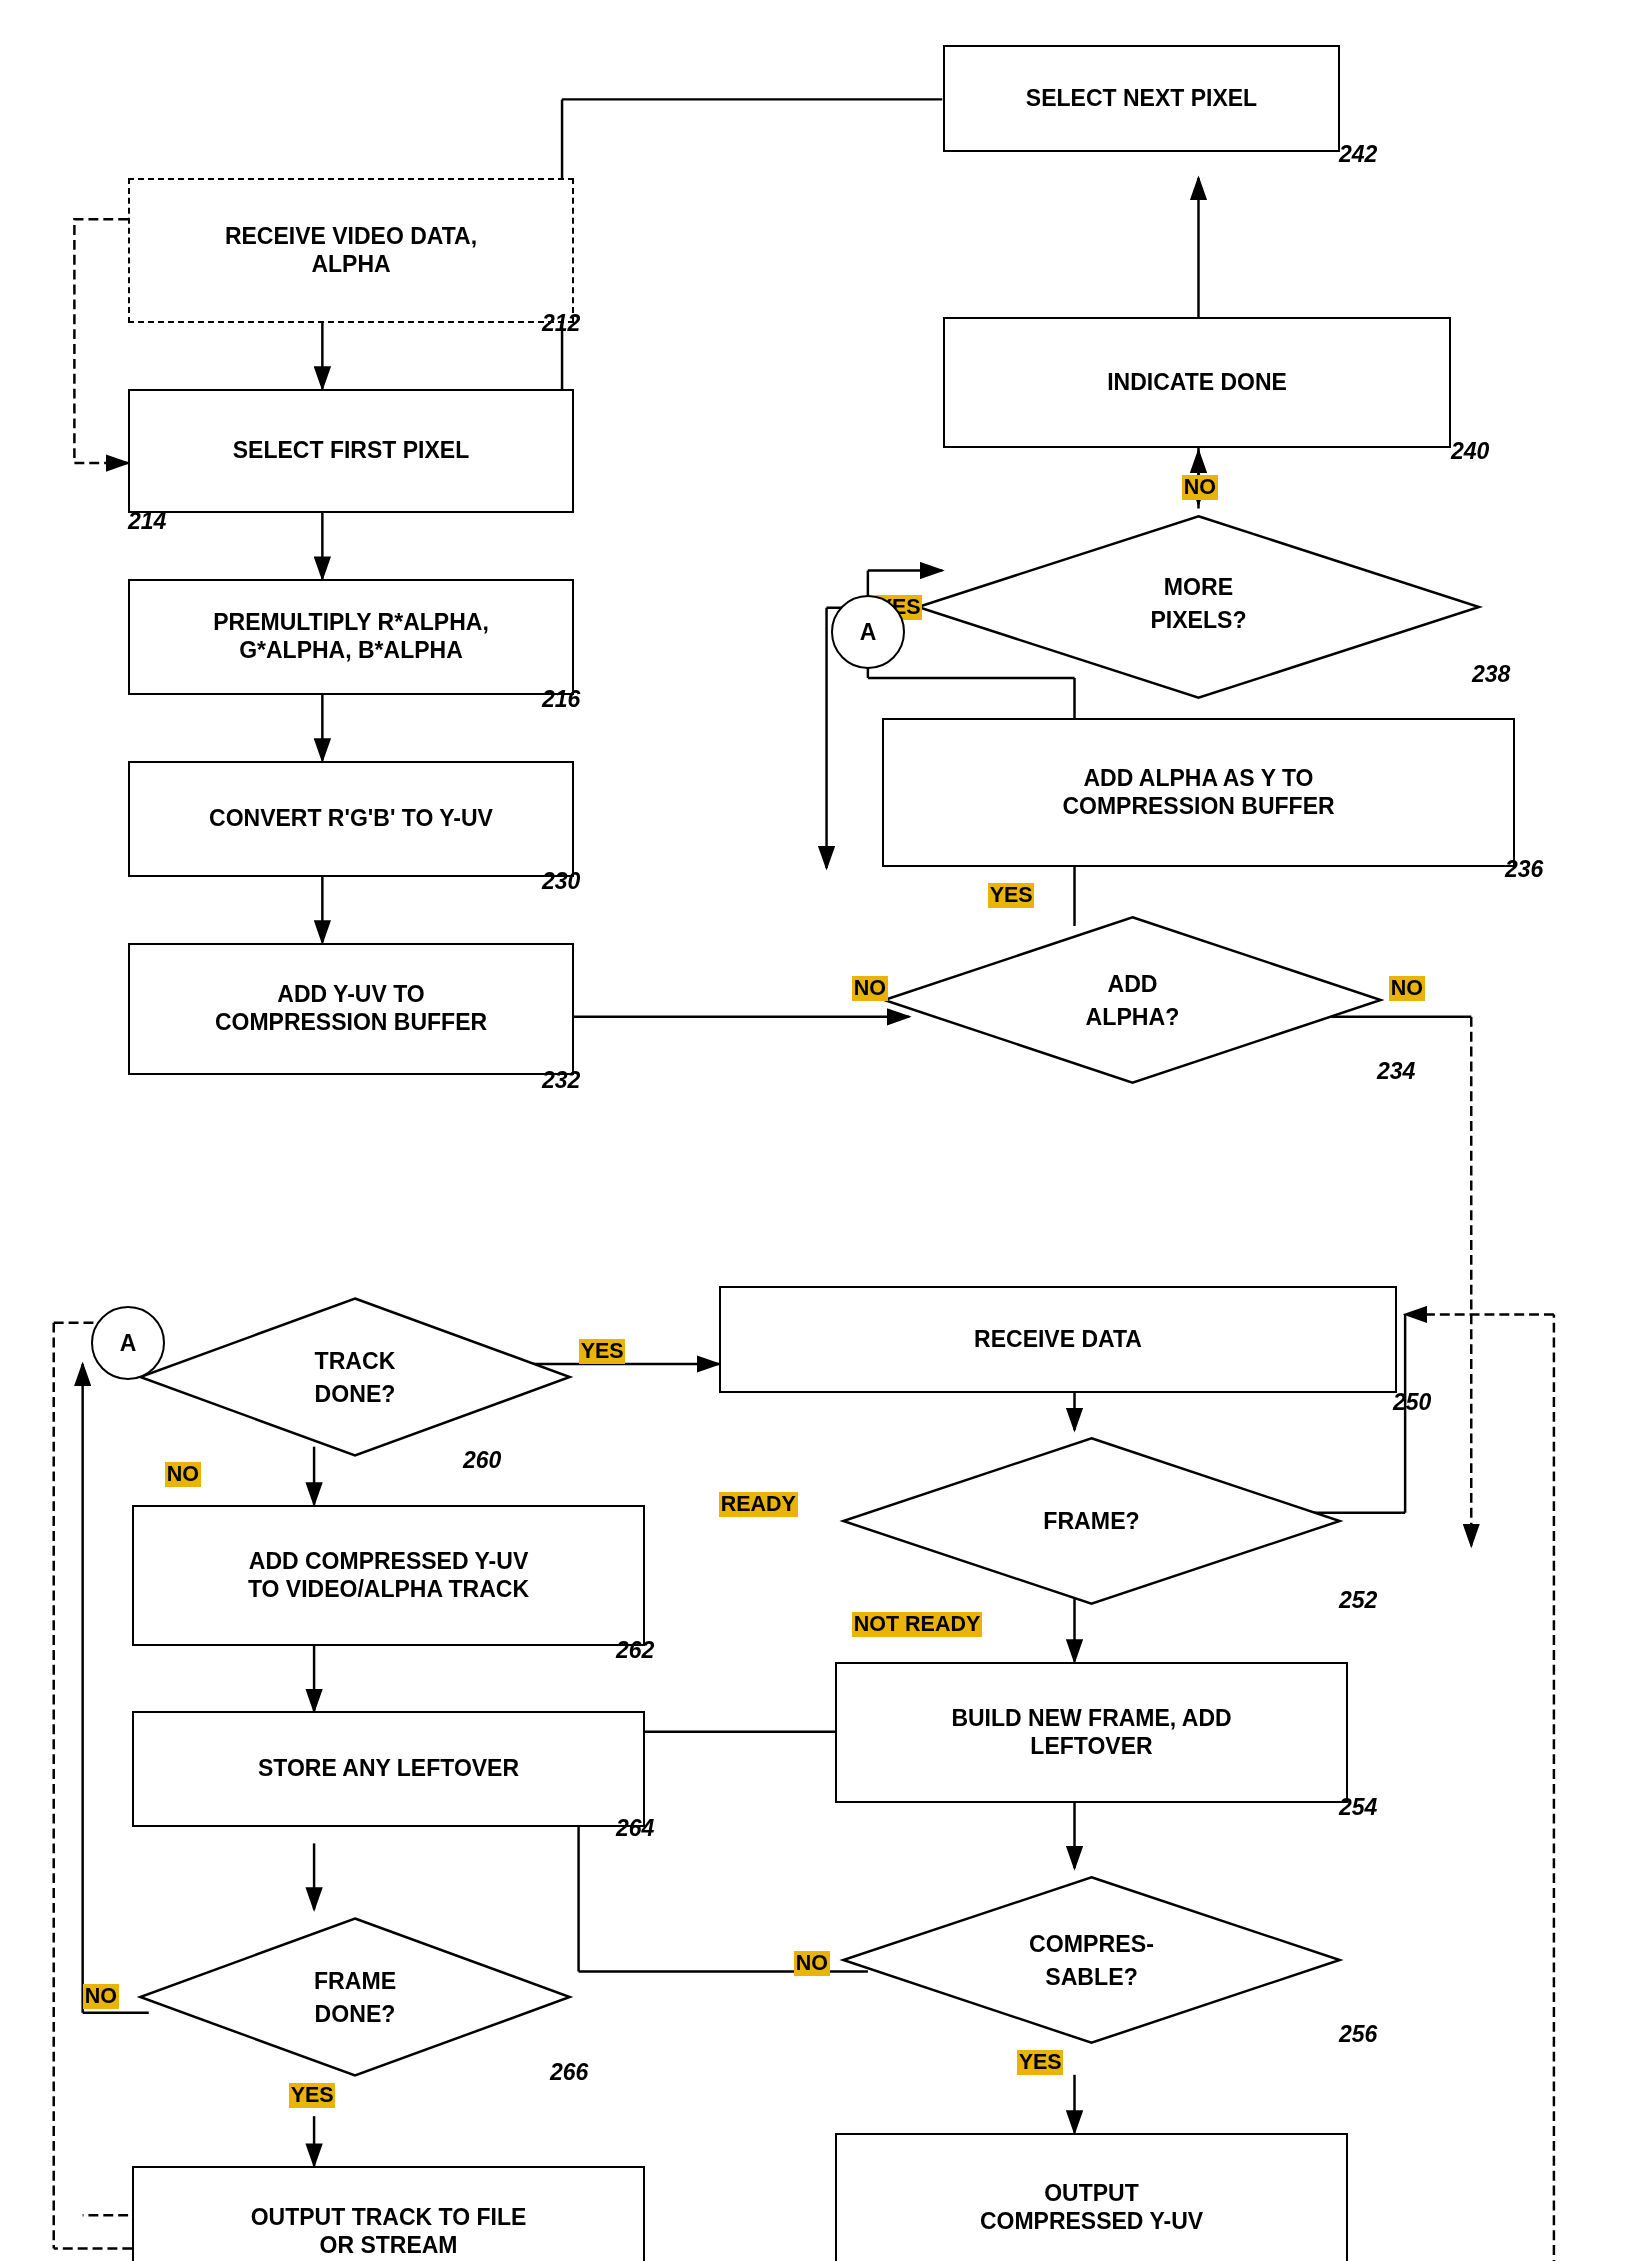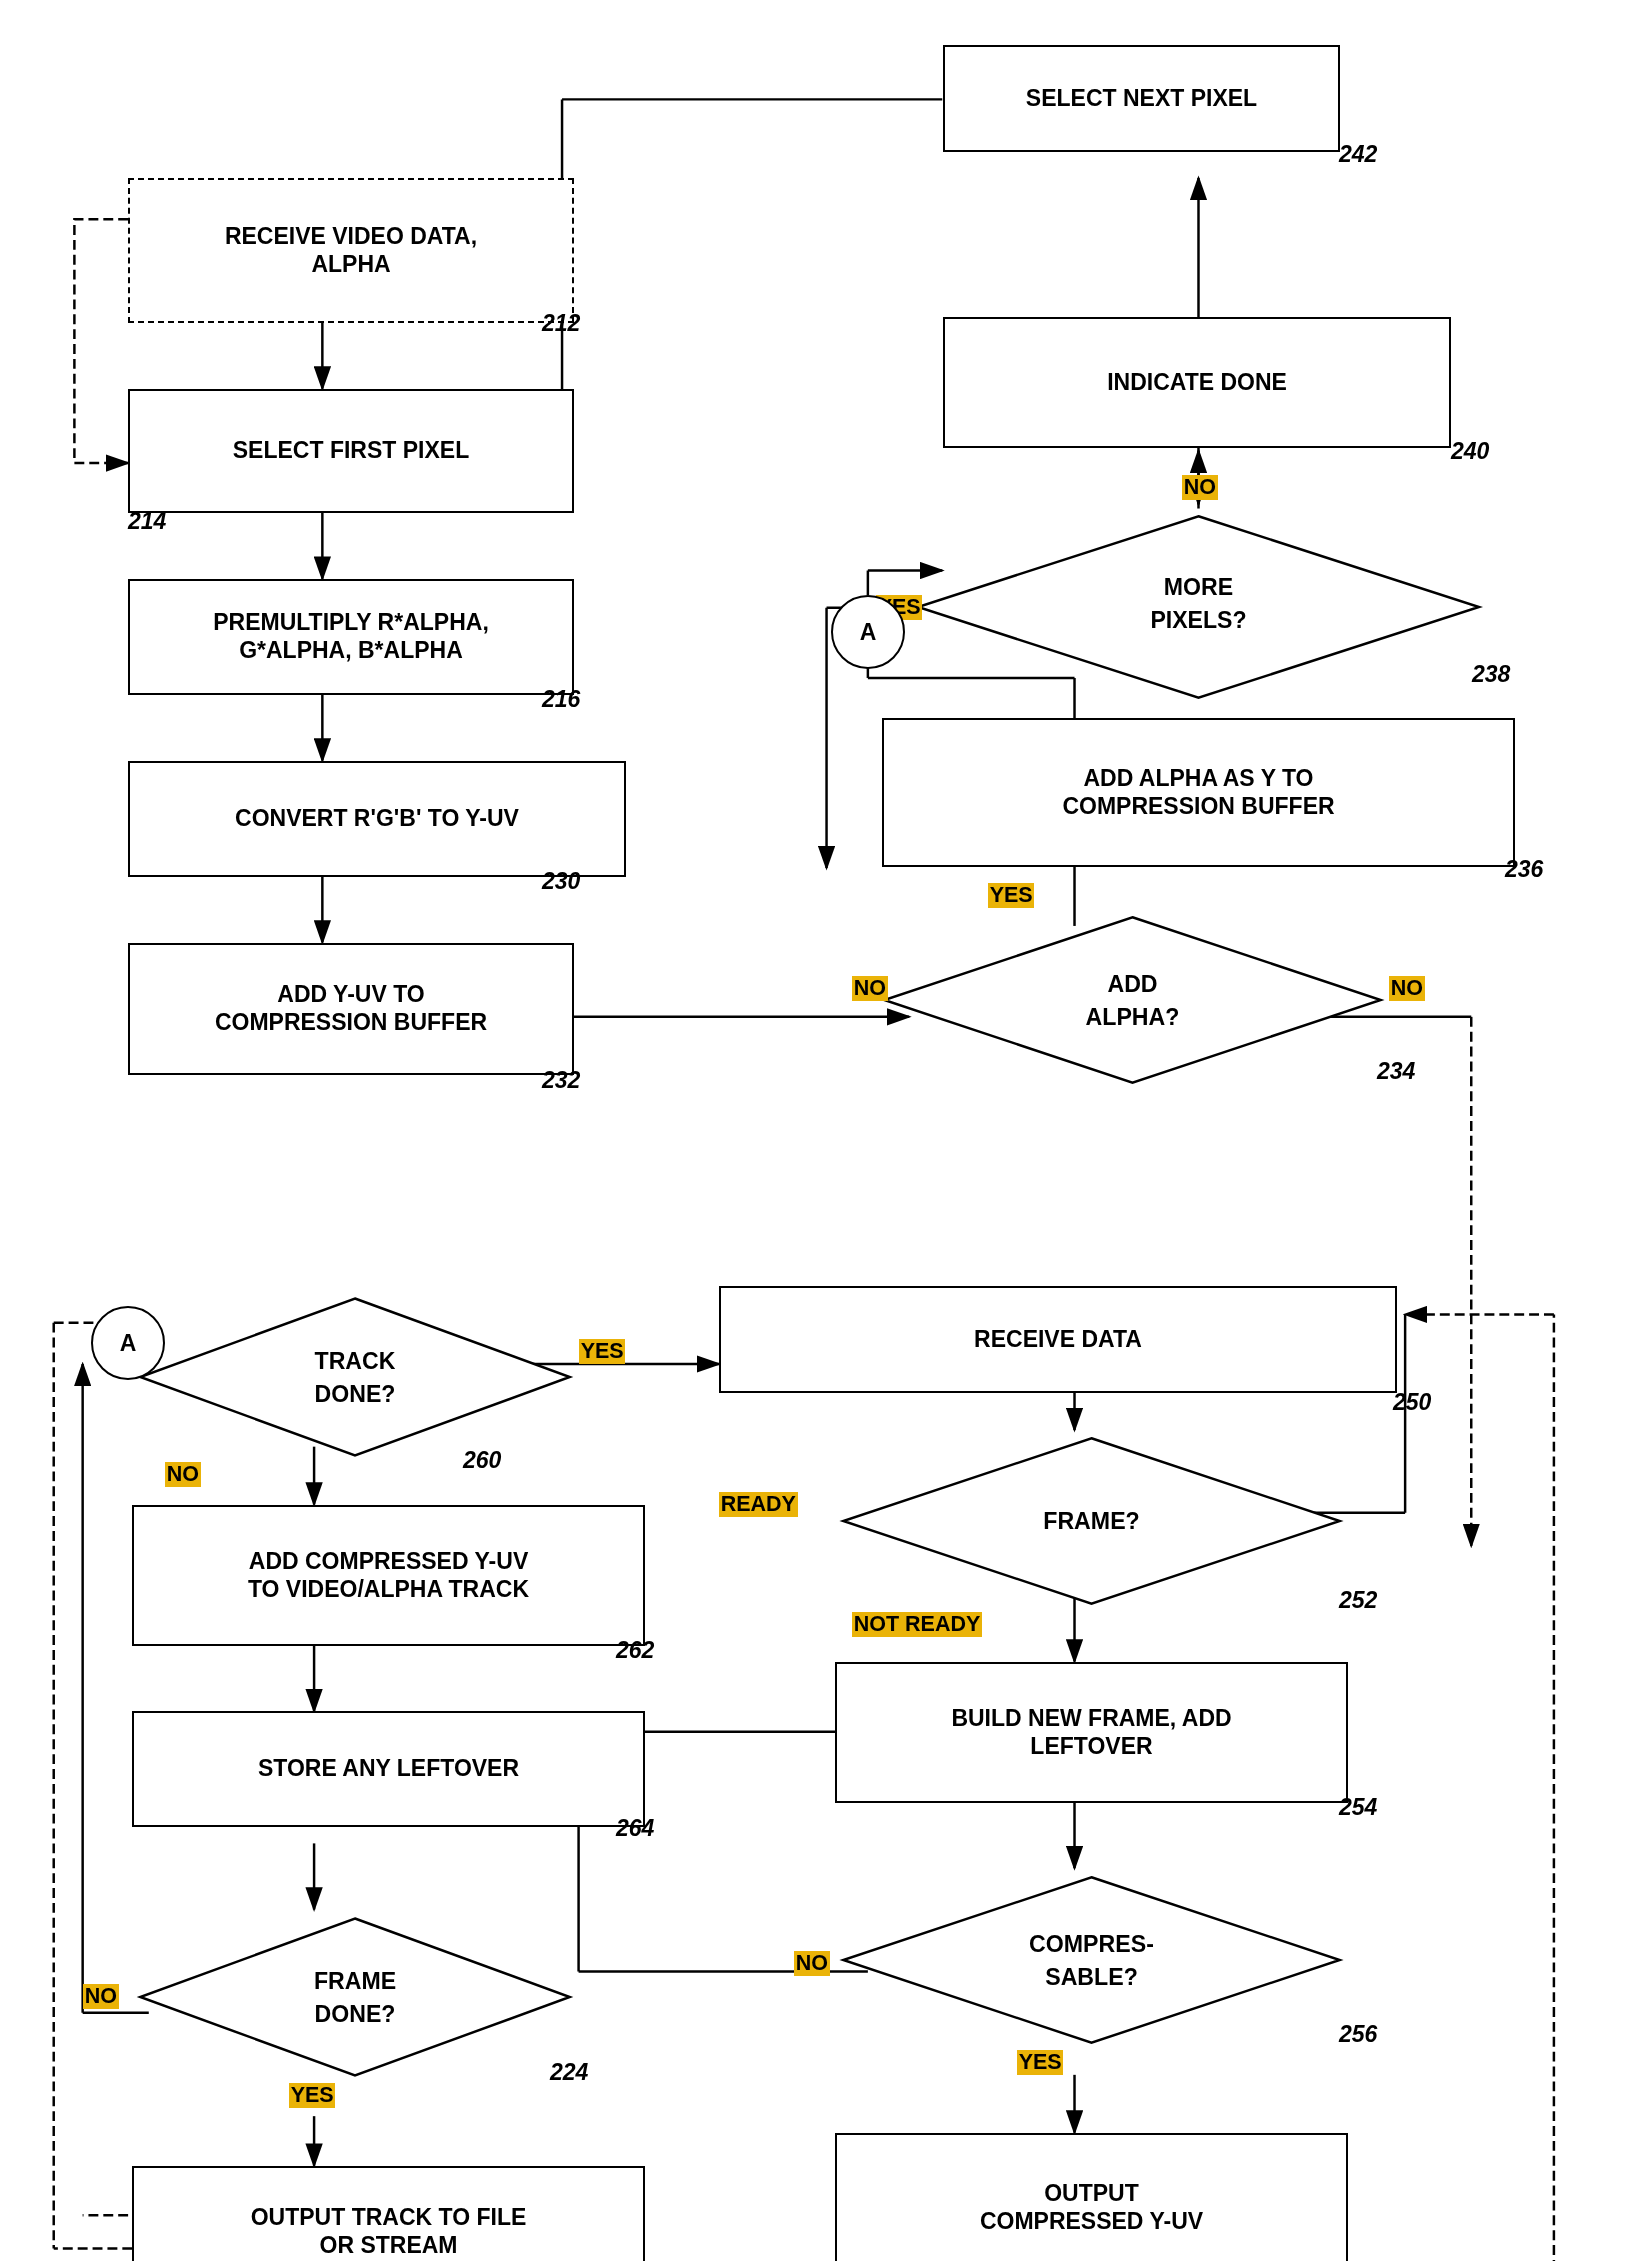--- a/index.html
+++ b/index.html
@@ -210,21 +210,21 @@
 
   <div class="fc-circle" style="left:831px; top:595px; width:74px; height:74px;">
     <span>A</span>
   </div>
 
   <div class="fc-box" style="left:882px; top:718px; width:633px; height:149px;">
     <span>ADD ALPHA AS Y TO<br>COMPRESSION BUFFER</span>
   </div>
   <span class="fc-num" style="left:1505px; top:856px;">236</span>
 
-  <div class="fc-box" style="left:128px; top:761px; width:498px; height:116px;text-align:center;">
+  <div class="fc-box" style="left:128px; top:761px; width:446px; height:116px;text-align:center;">
     <span>CONVERT R'G'B' TO Y-UV</span>
   </div>
   <span class="fc-num" style="left:542px; top:868px;">230</span>
 
   <svg style="position:absolute; left:876px; top:909px; width:513px; height:182px;" viewBox="0 0 620 220">
     <polygon points="310,10 610,110 310,210 10,110" fill="white" stroke="black" stroke-width="3"></polygon>
     <text x="310" y="100" text-anchor="middle" font-weight="bold" font-size="28" font-family="Arial">ADD</text>
     <text x="310" y="140" text-anchor="middle" font-weight="bold" font-size="28" font-family="Arial">ALPHA?</text>
   </svg>
   <span class="fc-num" style="left:1377px; top:1058px;">234</span>
@@ -276,21 +276,21 @@
   <div class="fc-box" style="left:835px; top:1662px; width:513px; height:141px;">
     <span>BUILD NEW FRAME, ADD<br>LEFTOVER</span>
   </div>
   <span class="fc-num" style="left:1339px; top:1794px;">254</span>
 
   <svg style="position:absolute; left:132px; top:1910px; width:446px; height:174px;" viewBox="0 0 540 210">
     <polygon points="270,10 530,105 270,200 10,105" fill="white" stroke="black" stroke-width="3"></polygon>
     <text x="270" y="95" text-anchor="middle" font-weight="bold" font-size="28" font-family="Arial">FRAME</text>
     <text x="270" y="135" text-anchor="middle" font-weight="bold" font-size="28" font-family="Arial">DONE?</text>
   </svg>
-  <span class="fc-num" style="left:550px; top:2059px;">224</span>
+  <span class="fc-num" style="left:550px; top:2059px;">266</span>
   <span class="fc-label" style="left:289px; top:2083px;">YES</span>
   <span class="fc-label" style="left:83px; top:1984px;">NO</span>
 
   <svg style="position:absolute; left:835px; top:1869px; width:513px; height:182px;" viewBox="0 0 620 220">
     <polygon points="310,10 610,110 310,210 10,110" fill="white" stroke="black" stroke-width="3"></polygon>
     <text x="310" y="100" text-anchor="middle" font-weight="bold" font-size="28" font-family="Arial">COMPRES-</text>
     <text x="310" y="140" text-anchor="middle" font-weight="bold" font-size="28" font-family="Arial">SABLE?</text>
   </svg>
   <span class="fc-num" style="left:1339px; top:2021px;">256</span>
   <span class="fc-label" style="left:1017px; top:2050px;">YES</span>

